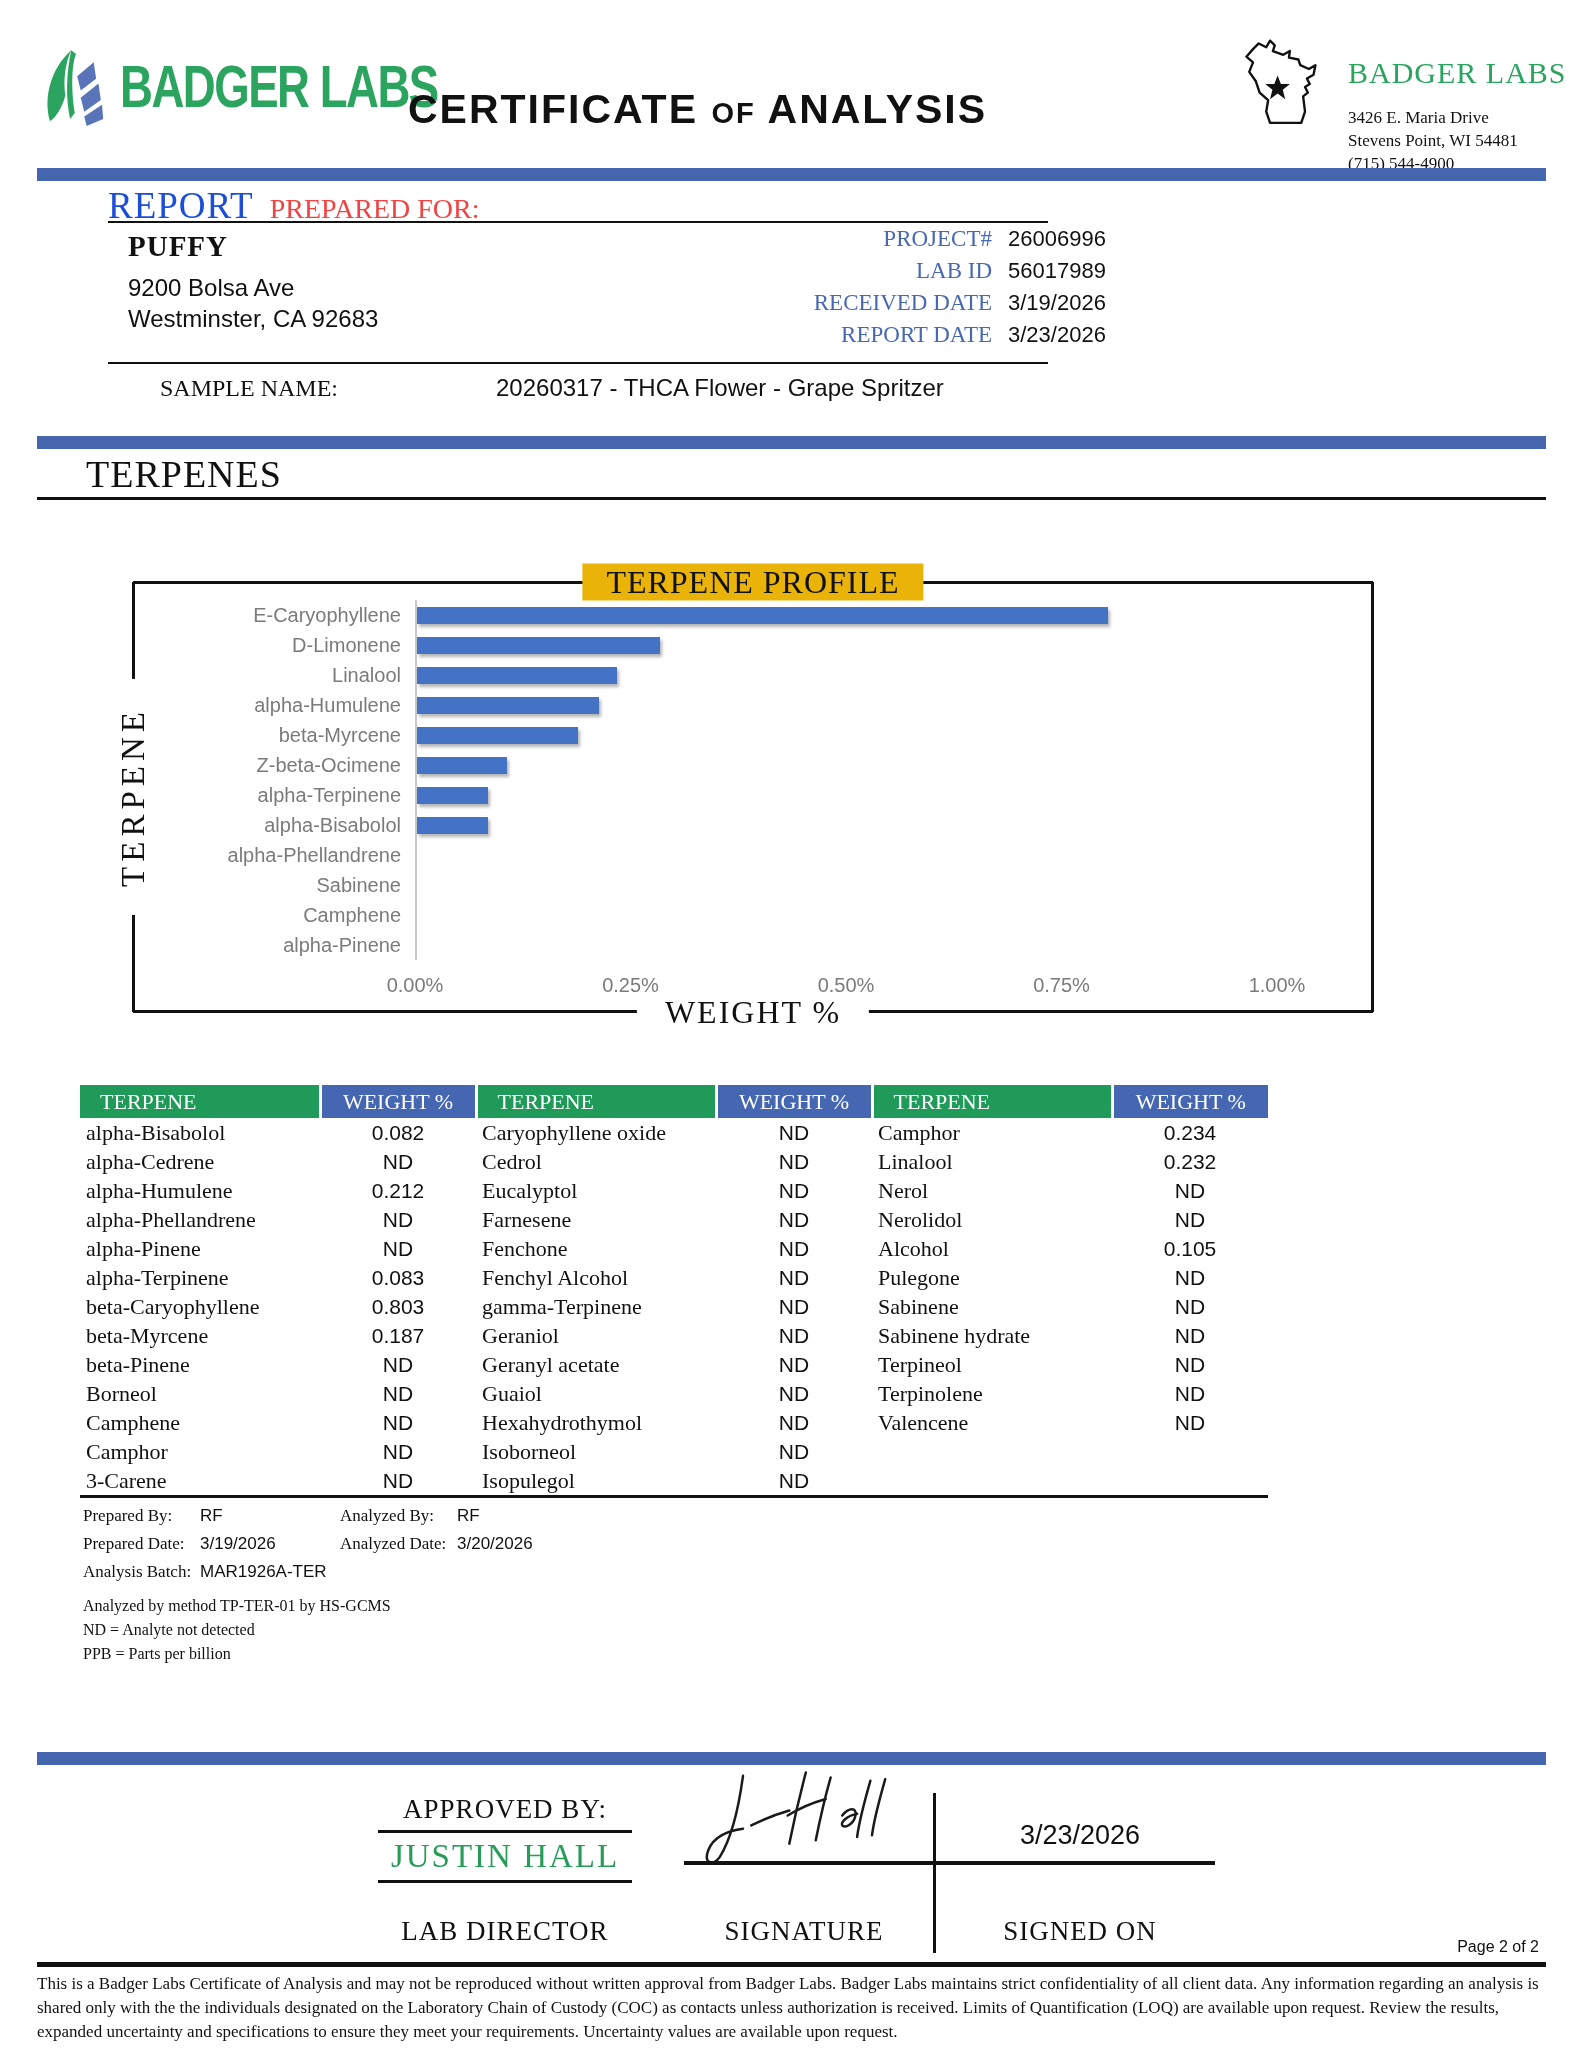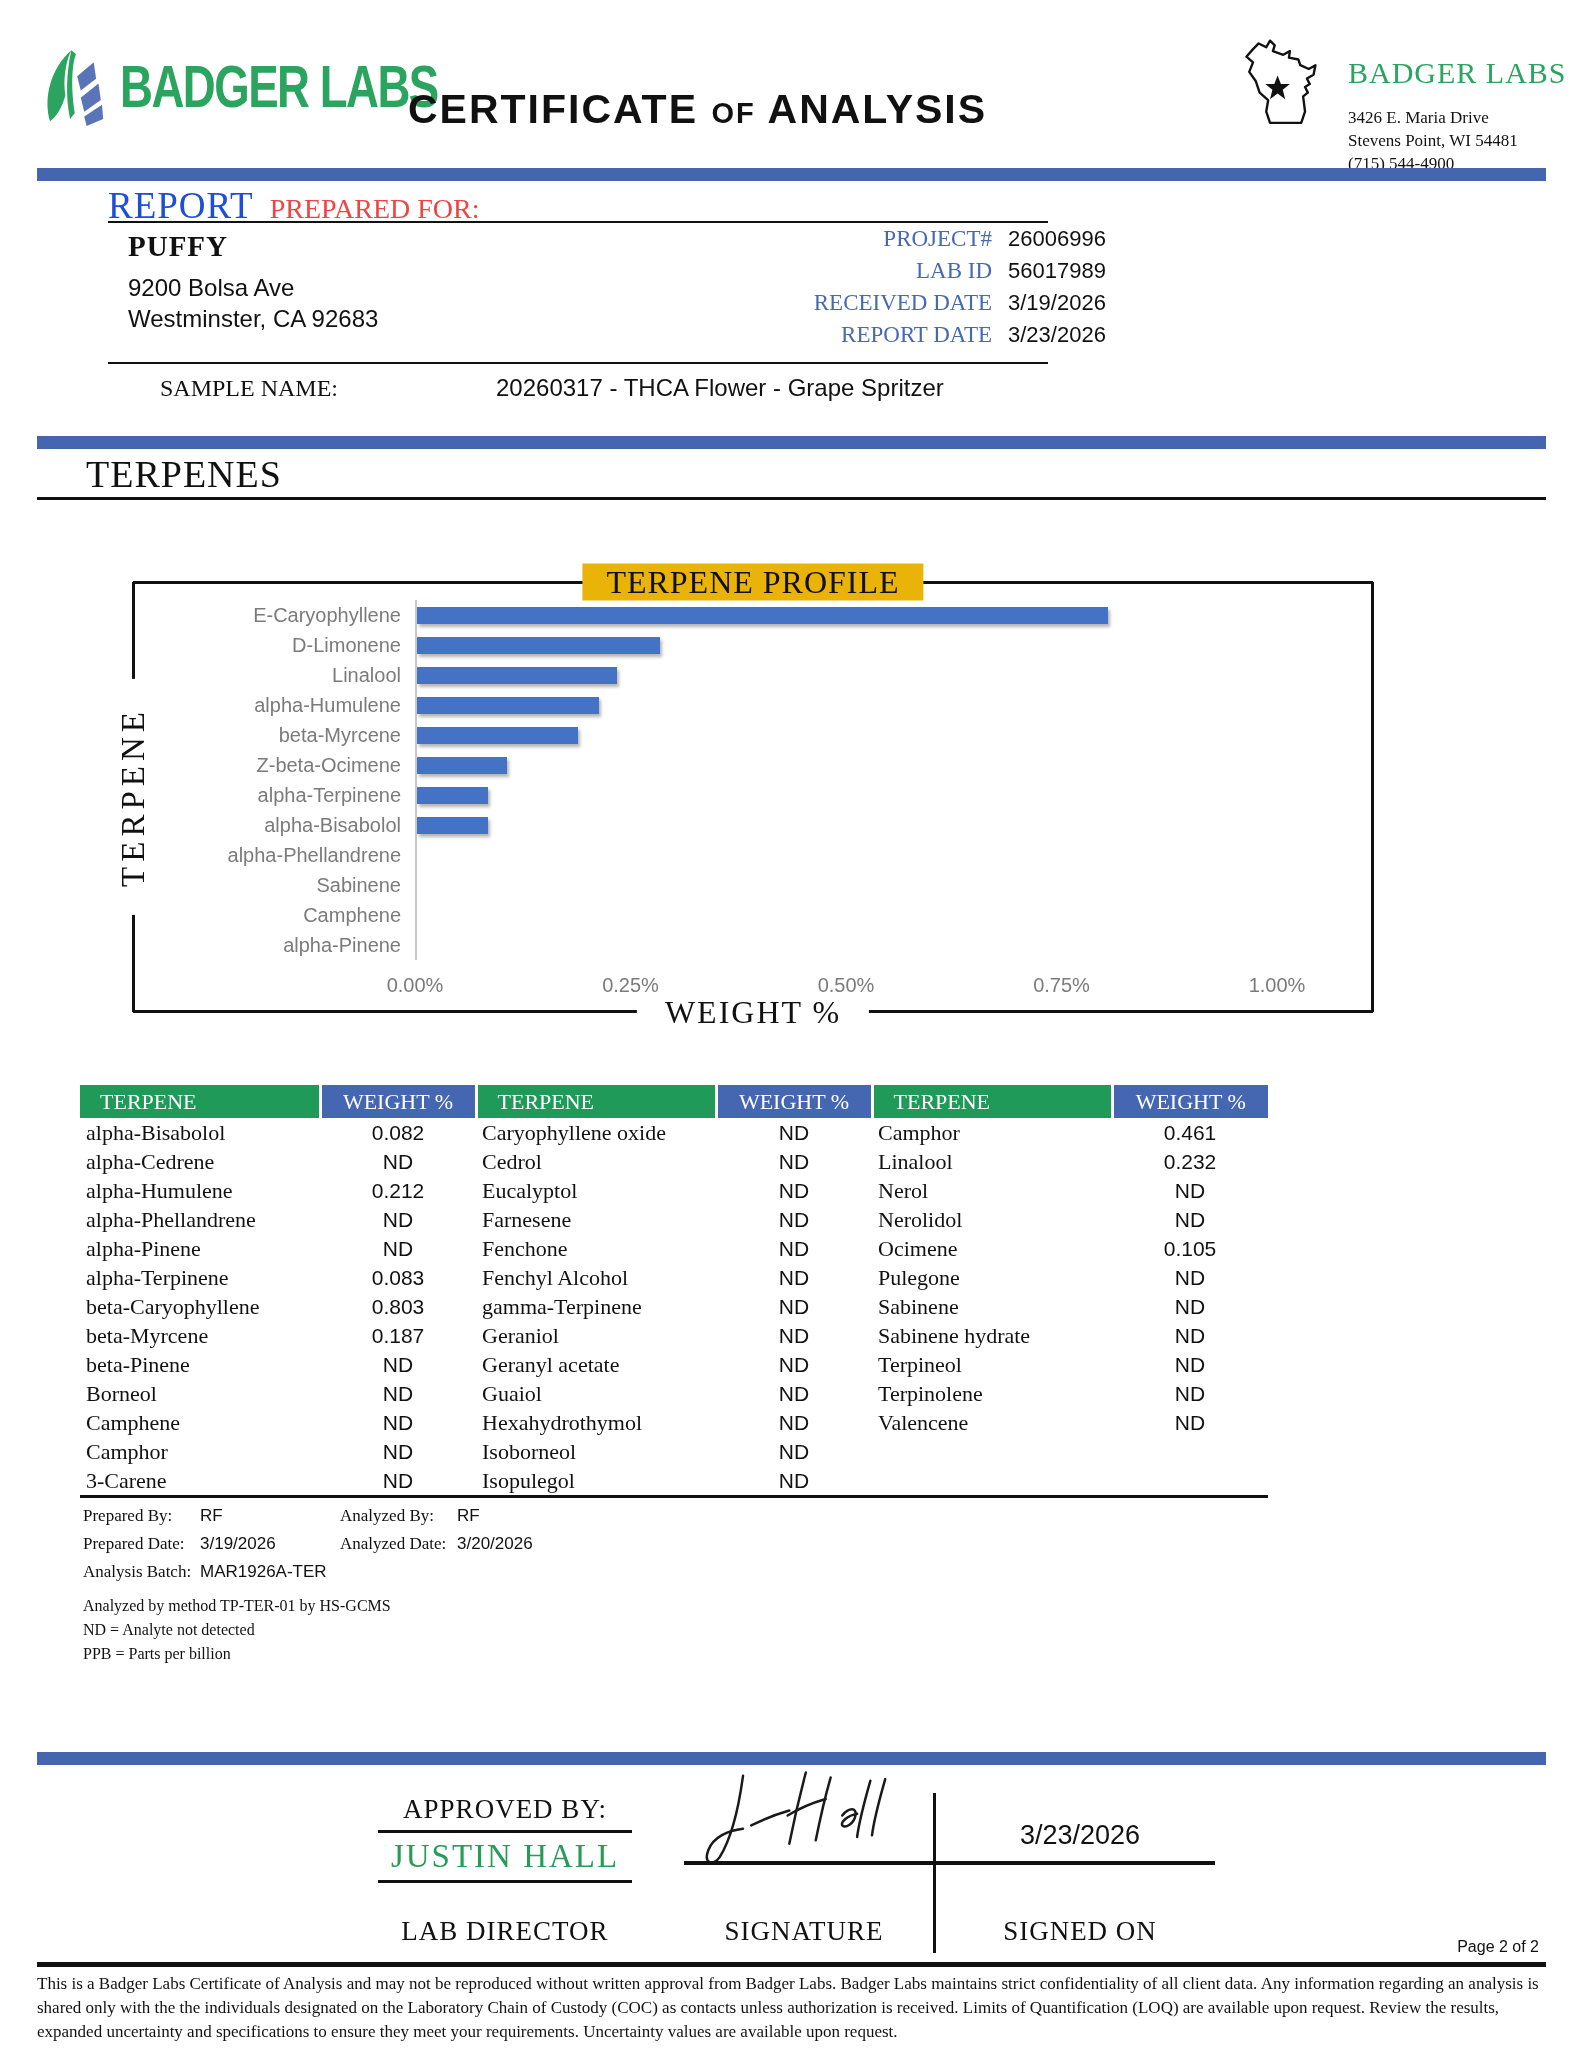--- a/index.html
+++ b/index.html
@@ -291,21 +291,21 @@
             <th class="th-v">WEIGHT %</th>
           </tr>
         </thead>
       <tbody>
           <tr>
             <td class="name">alpha-Bisabolol</td>
             <td class="val">0.082</td>
             <td class="name">Caryophyllene oxide</td>
             <td class="val">ND</td>
             <td class="name">Camphor</td>
-            <td class="val">0.461</td>
+            <td class="val">0.234</td>
           </tr>
           <tr>
             <td class="name">alpha-Cedrene</td>
             <td class="val">ND</td>
             <td class="name">Cedrol</td>
             <td class="val">ND</td>
             <td class="name">Linalool</td>
             <td class="val">0.232</td>
           </tr>
           <tr>
@@ -322,21 +322,21 @@
             <td class="name">Farnesene</td>
             <td class="val">ND</td>
             <td class="name">Nerolidol</td>
             <td class="val">ND</td>
           </tr>
           <tr>
             <td class="name">alpha-Pinene</td>
             <td class="val">ND</td>
             <td class="name">Fenchone</td>
             <td class="val">ND</td>
-            <td class="name">Ocimene</td>
+            <td class="name">Alcohol</td>
             <td class="val">0.105</td>
           </tr>
           <tr>
             <td class="name">alpha-Terpinene</td>
             <td class="val">0.083</td>
             <td class="name">Fenchyl Alcohol</td>
             <td class="val">ND</td>
             <td class="name">Pulegone</td>
             <td class="val">ND</td>
           </tr>

